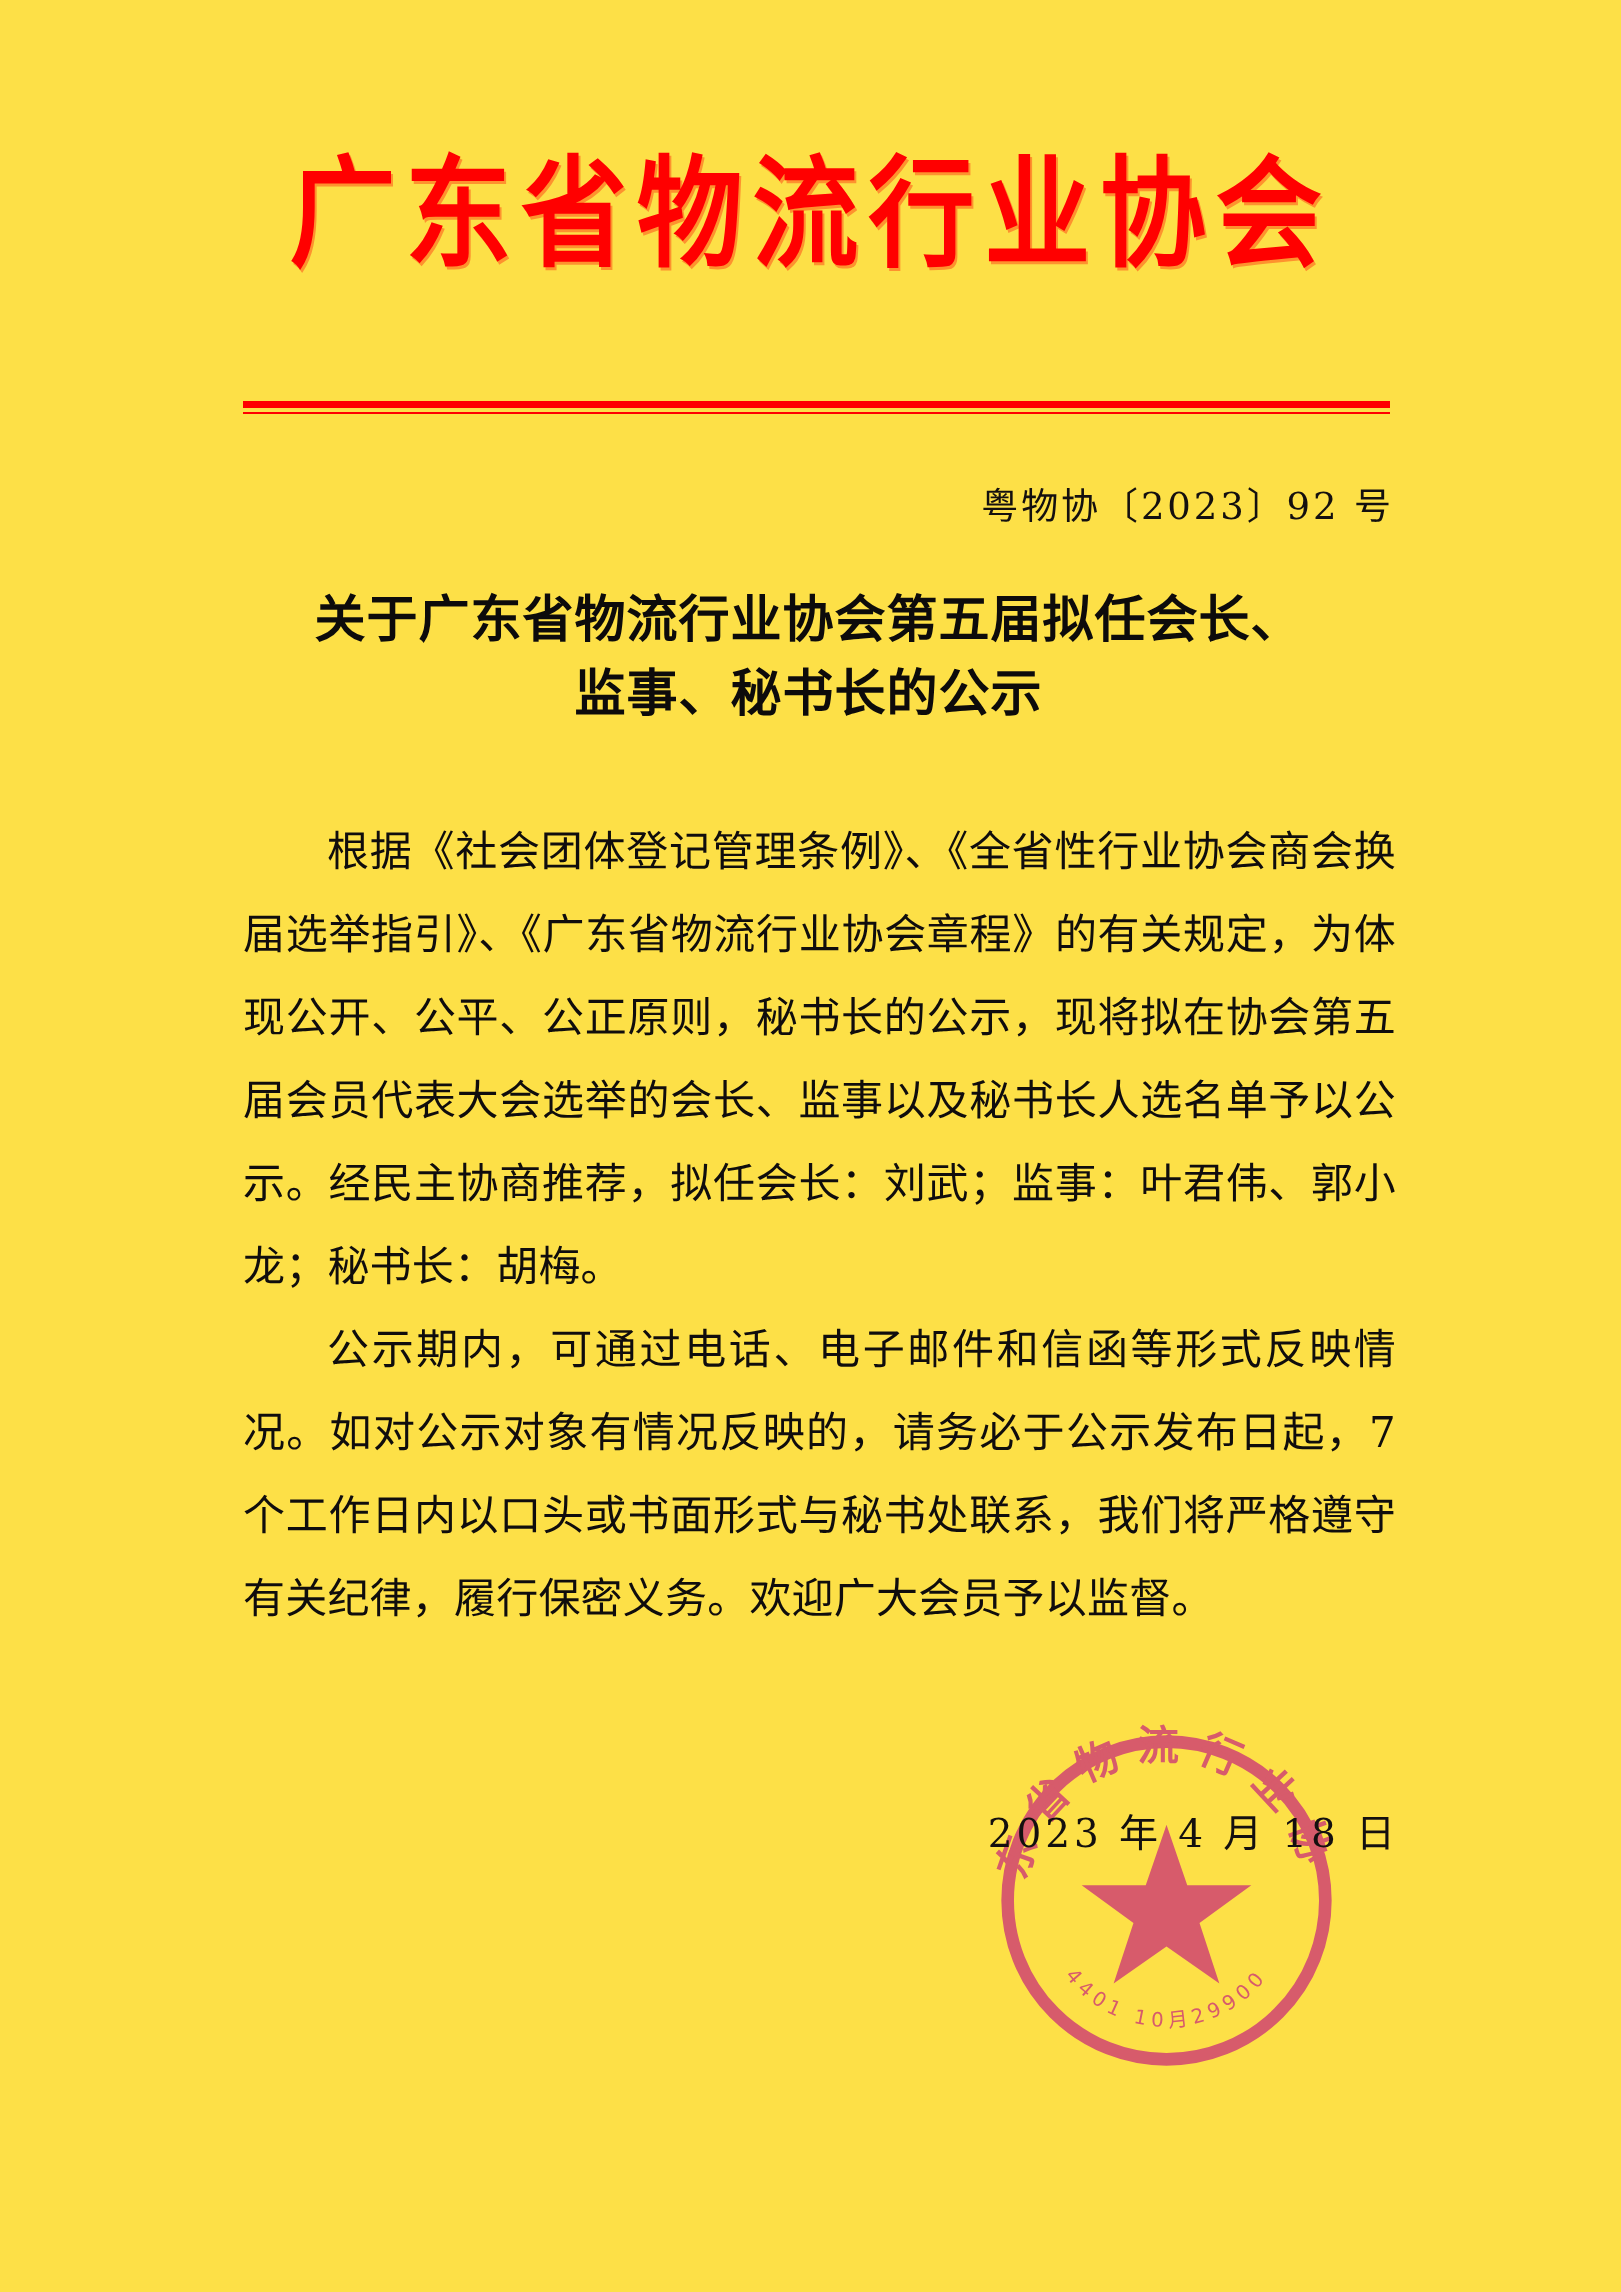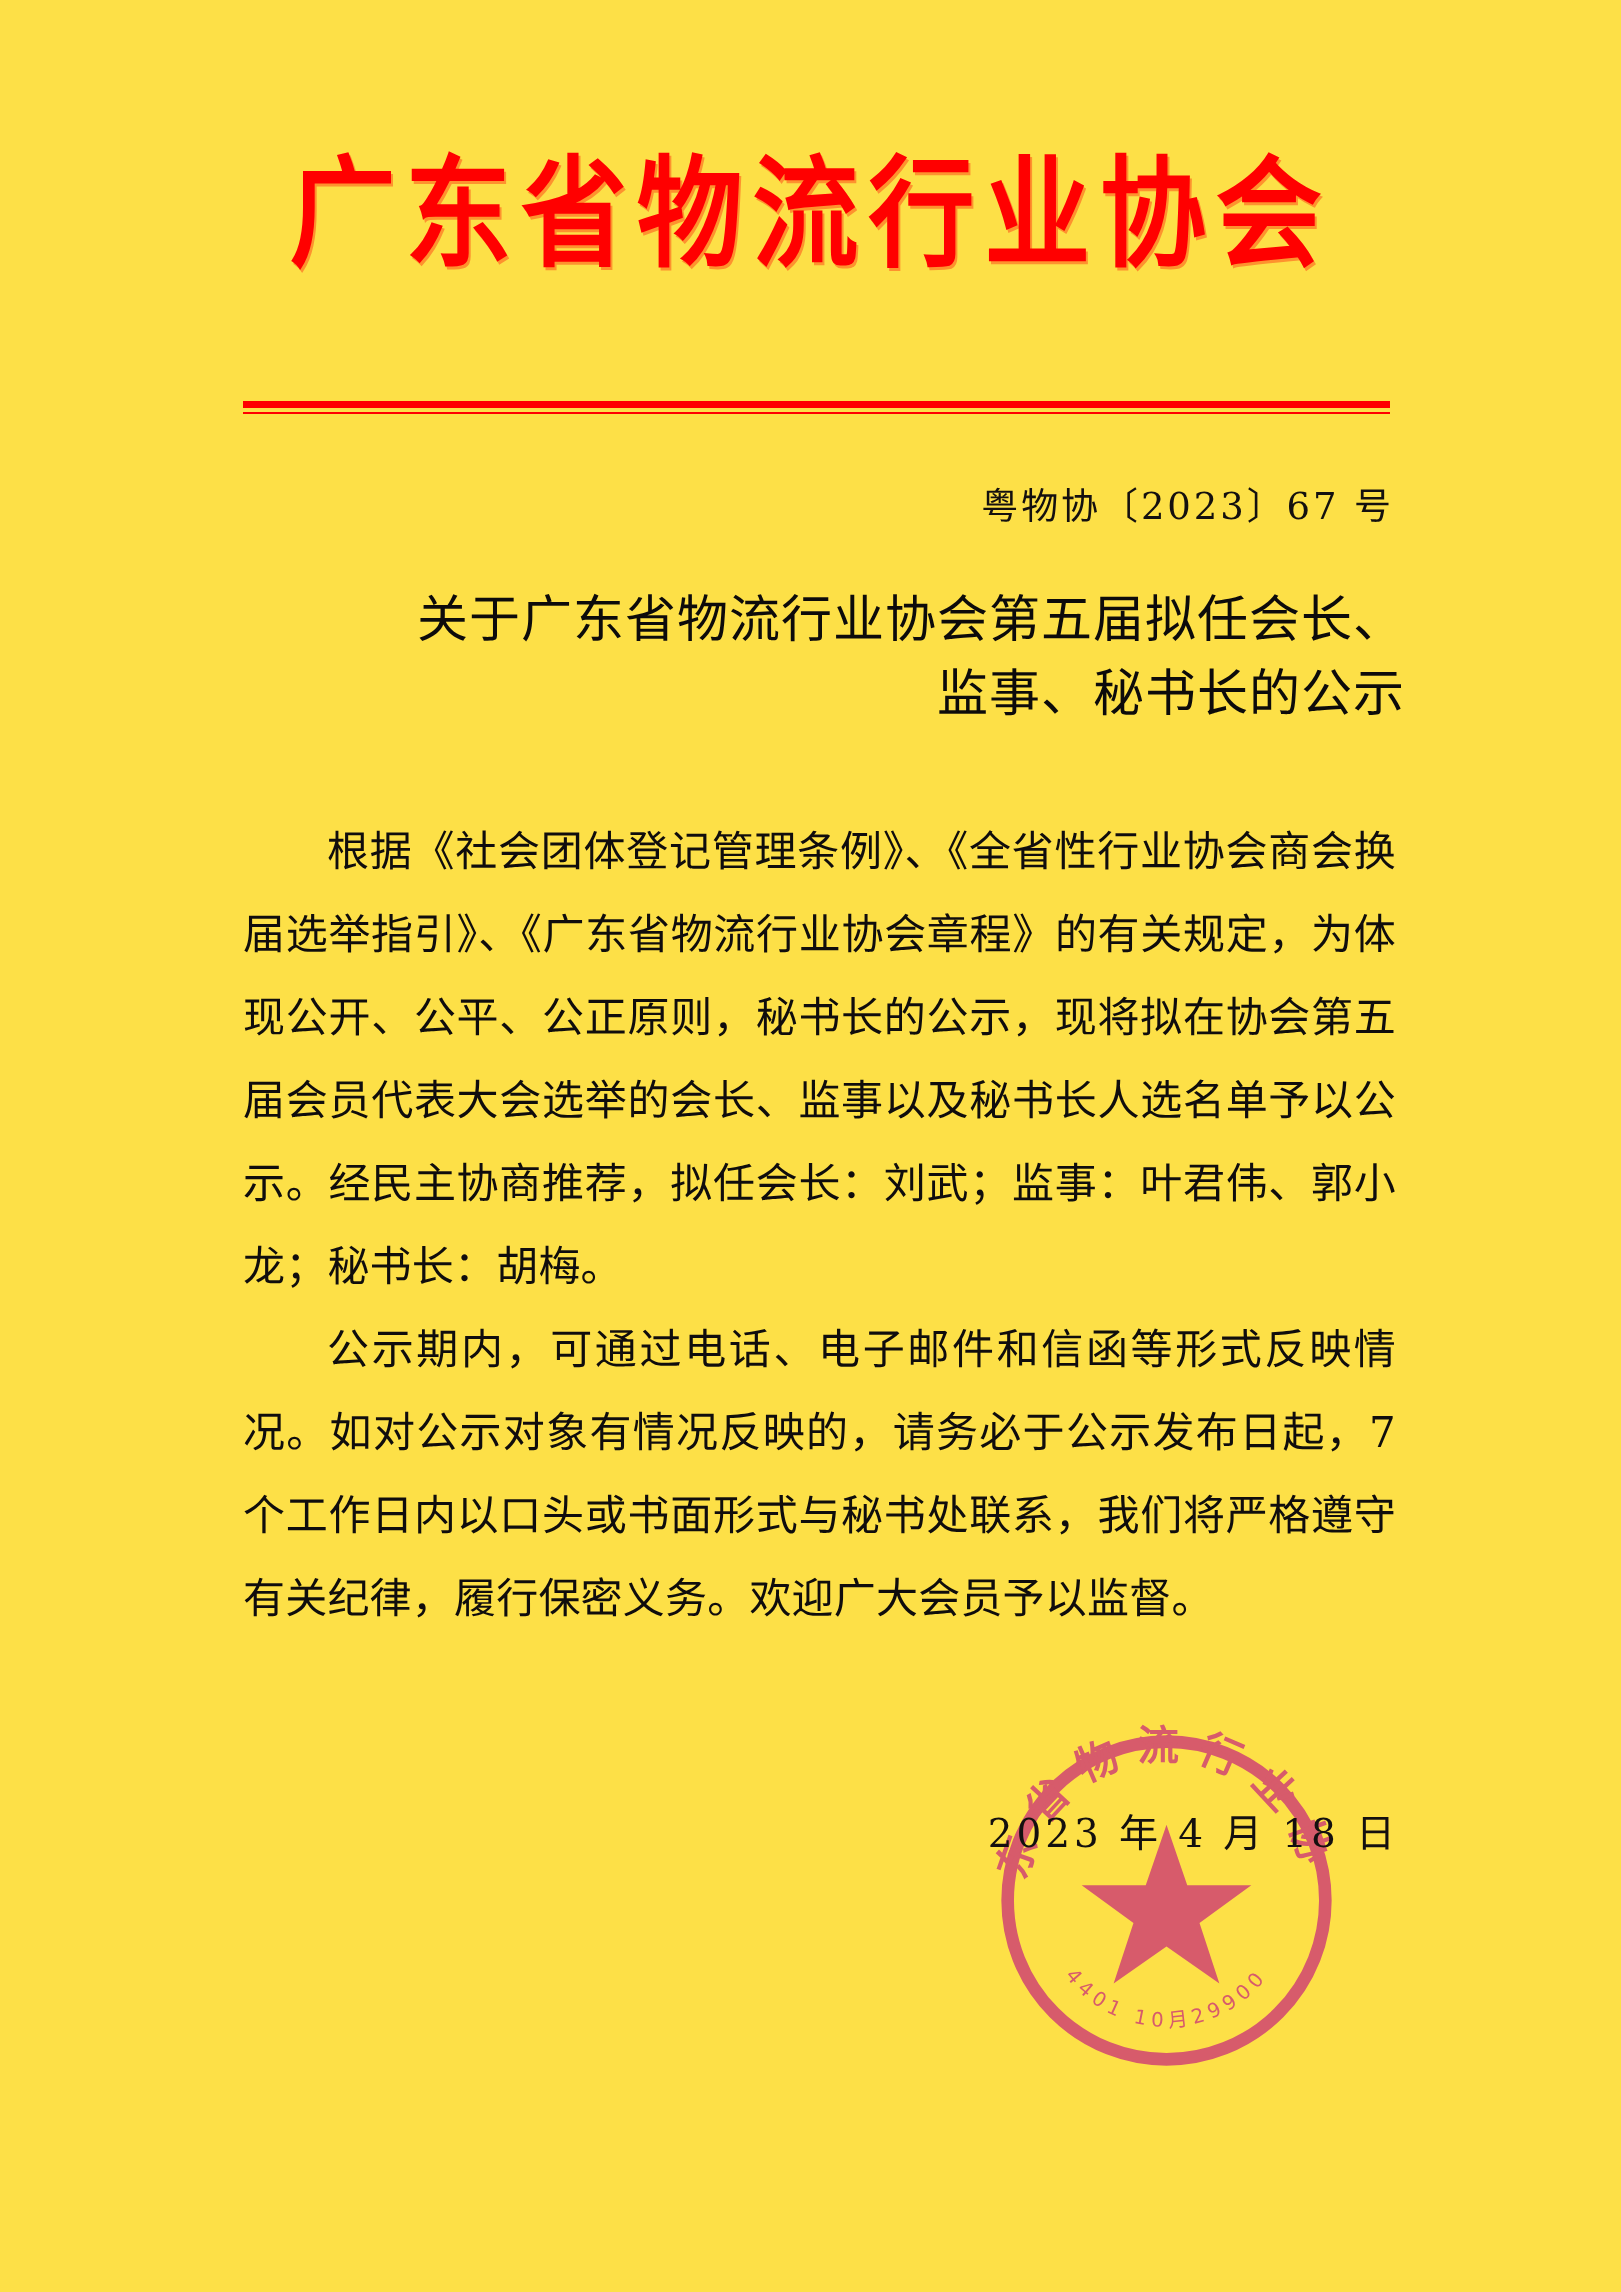--- a/index.html
+++ b/index.html
@@ -78,23 +78,23 @@
     font-family: "DejaVu Serif", "Liberation Serif", serif;
     white-space: nowrap;
   }
 
   
   .doc-title {
     position: absolute;
     left: 212px;
     right: 216px;
     top: 583px;
-    text-align: right;
+    text-align: center;
     font-size: 51px;
-    font-weight: normal;
+    font-weight: bold;
     line-height: 1.45;
     letter-spacing: 1px;
     color: #0d0b0b;
     font-family: "DejaVu Sans", "Liberation Sans", sans-serif;
   }
   .doc-title .tl-line { display: block; }
 
   
   .body-block {
     position: absolute;
@@ -165,21 +165,21 @@
 
   <div class="letterhead">
     <div class="org-title">广东省物流行业协会</div>
 
     <div class="rule-wrap">
       <div class="rule-thick"></div>
       <div class="rule-thin"></div>
     </div>
   </div>
 
-  <div class="doc-number">粤物协〔2023〕67 号</div>
+  <div class="doc-number">粤物协〔2023〕92 号</div>
 
   <div class="doc-title">
     <span class="tl-line">关于广东省物流行业协会第五届拟任会长、</span>
     <span class="tl-line">监事、秘书长的公示</span>
   </div>
 
   <div class="body-block">
 
     <p class="para">根据《社会团体登记管理条例》、《全省性行业协会商会换届选举指引》、《广东省物流行业协会章程》的有关规定，为体现公开、公平、公正原则，秘书长的公示，现将拟在协会第五届会员代表大会选举的会长、监事以及秘书长人选名单予以公示。经民主协商推荐，拟任会长：刘武；监事：叶君伟、郭小龙；秘书长：胡梅。</p>
 

